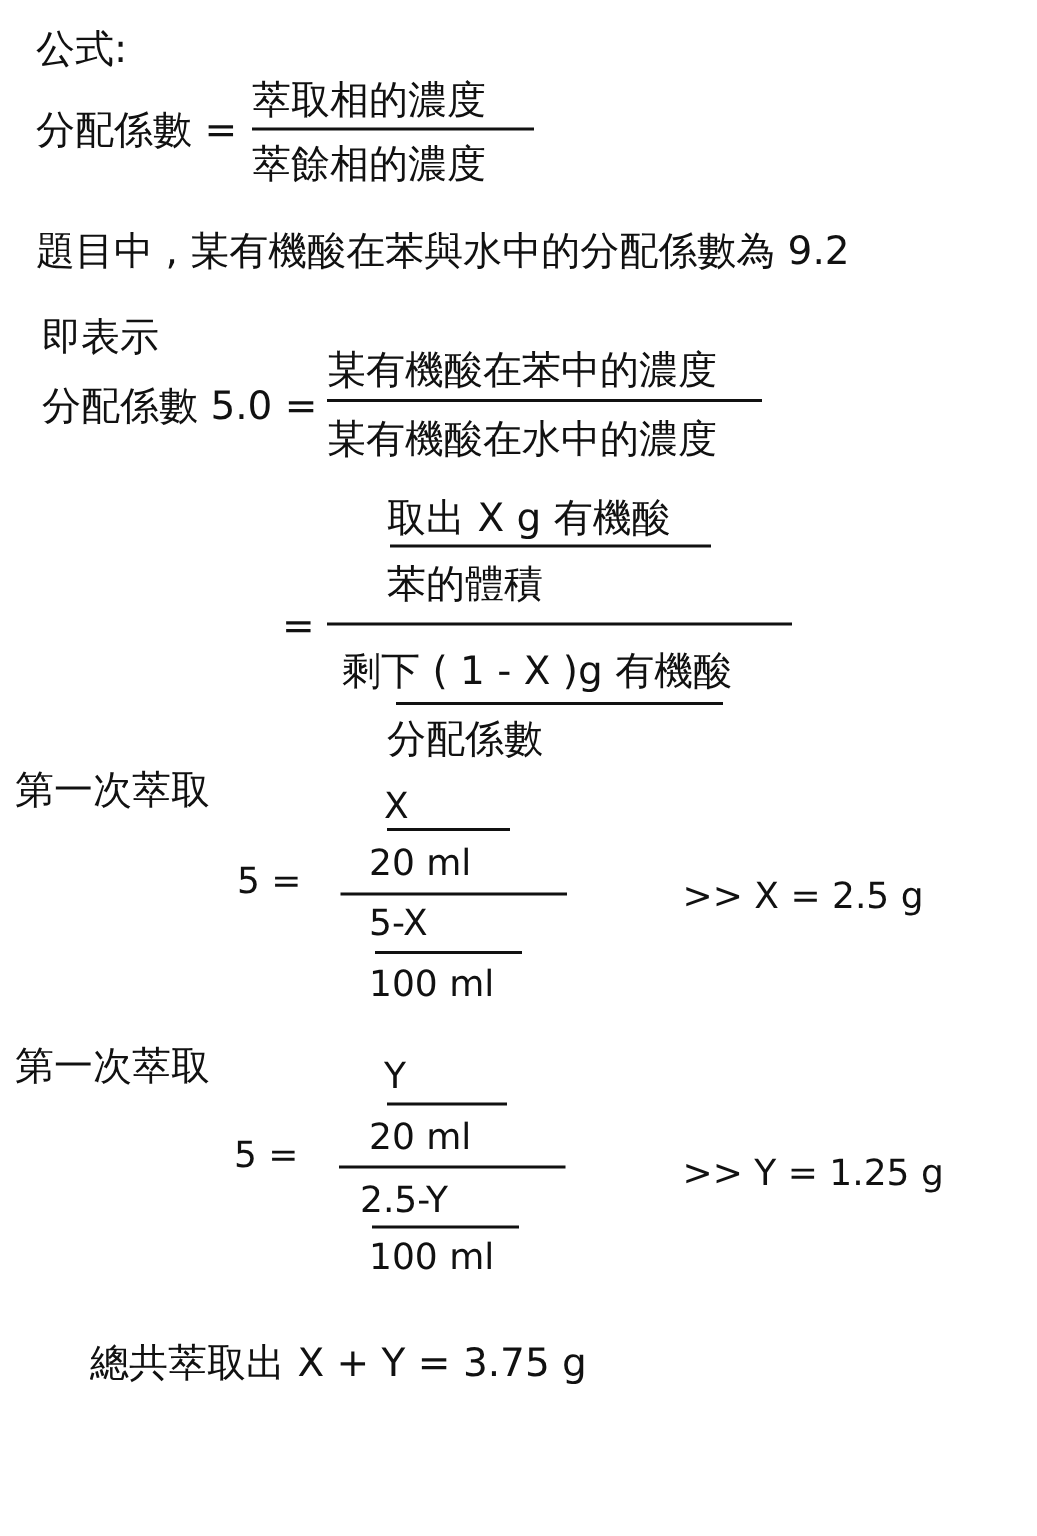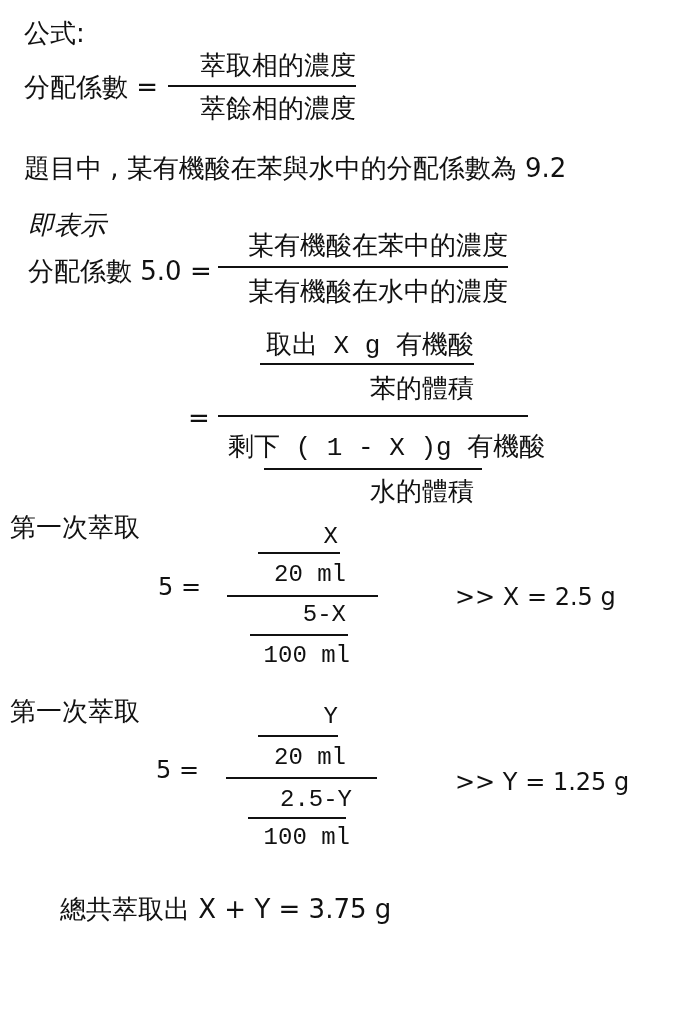--- a/index.html
+++ b/index.html
@@ -2,47 +2,47 @@
 <html><head>
 <meta charset="utf-8">
 <style>
   html, body { margin:0; padding:0; background:#ffffff; }
   body { width:691px; height:1024px; position:relative; overflow:hidden;
          font-family:"DejaVu Sans","Liberation Sans",sans-serif; color:#111; }
   .t { position:absolute; white-space:nowrap; line-height:1; }
   .f26 { font-size:24px; }
   .f25 { font-size:26px; }
   .line { position:absolute; height:2px; background:#111; }
-  .ctr { text-align:right;font-family:Liberation Mono, monospace; }
+  .ctr { text-align:left; }
 </style>
 </head>
 <body>
 
 <div class="t f25" style="left:24px;top:20px;">公式:</div>
 <div class="t f25" style="left:24px;top:74px;">分配係數 =</div>
 <div class="t f25 ctr" style="left:168px;width:188px;top:54px;">萃取相的濃度</div>
 <div class="line" style="left:168px;width:188px;top:85px;"></div>
 <div class="t f25 ctr" style="left:168px;width:188px;top:97px;">萃餘相的濃度</div>
 
 <div class="t f25" style="left:24px;top:155px;">題目中 , 某有機酸在苯與水中的分配係數為 9.2</div>
 
-<div class="t f25" style="left:28px;top:212px;font-style:italic;">即表示</div>
+<div class="t f25" style="left:28px;top:212px;">即表示</div>
 <div class="t f25" style="left:28px;top:258px;">分配係數 5.0 =</div>
 <div class="t f25 ctr" style="left:218px;width:290px;top:234px;">某有機酸在苯中的濃度</div>
 <div class="line" style="left:218px;width:290px;top:266px;"></div>
 <div class="t f25 ctr" style="left:218px;width:290px;top:280px;">某有機酸在水中的濃度</div>
 
 <div class="t f25 ctr" style="left:258px;width:216px;top:333px;">取出 X g 有機酸</div>
 <div class="line" style="left:260px;width:214px;top:363px;"></div>
 <div class="t f25 ctr" style="left:258px;width:216px;top:377px;">苯的體積</div>
 <div class="t f25" style="left:188px;top:405px;">=</div>
 <div class="line" style="left:218px;width:310px;top:415px;"></div>
 <div class="t f25 ctr" style="left:228px;width:270px;top:435px;">剩下 ( 1 - X )g 有機酸</div>
 <div class="line" style="left:264px;width:218px;top:468px;"></div>
-<div class="t f25 ctr" style="left:258px;width:216px;top:480px;">水的體積</div>
+<div class="t f25 ctr" style="left:258px;width:216px;top:480px;">分配係數</div>
 
 <div class="t f25" style="left:10px;top:514px;">第一次萃取</div>
 <div class="t f26 ctr" style="left:256px;width:82px;top:525px;">X</div>
 <div class="line" style="left:258px;width:82px;top:552px;"></div>
 <div class="t f26 ctr" style="left:246px;width:100px;top:563px;">20 ml</div>
 <div class="t f26" style="left:158px;top:575px;">5  =</div>
 <div class="line" style="left:227px;width:151px;top:595px;"></div>
 <div class="t f26 ctr" style="left:246px;width:100px;top:603px;">5-X</div>
 <div class="line" style="left:250px;width:98px;top:634px;"></div>
 <div class="t f26 ctr" style="left:246px;width:104px;top:644px;">100 ml</div>

